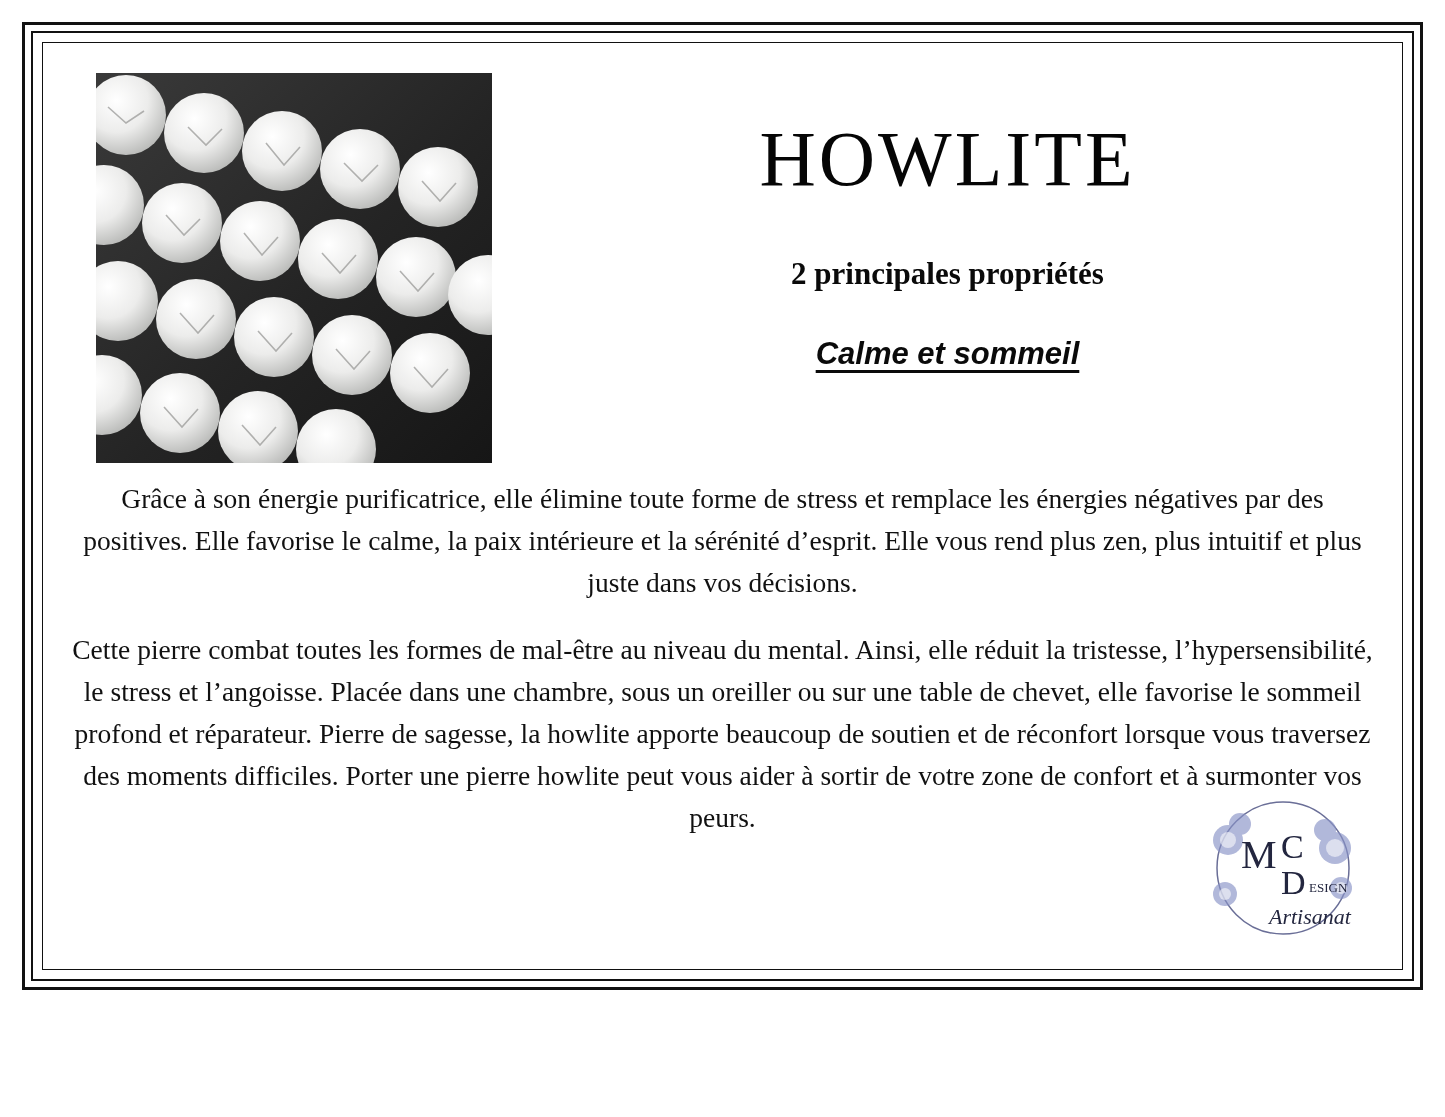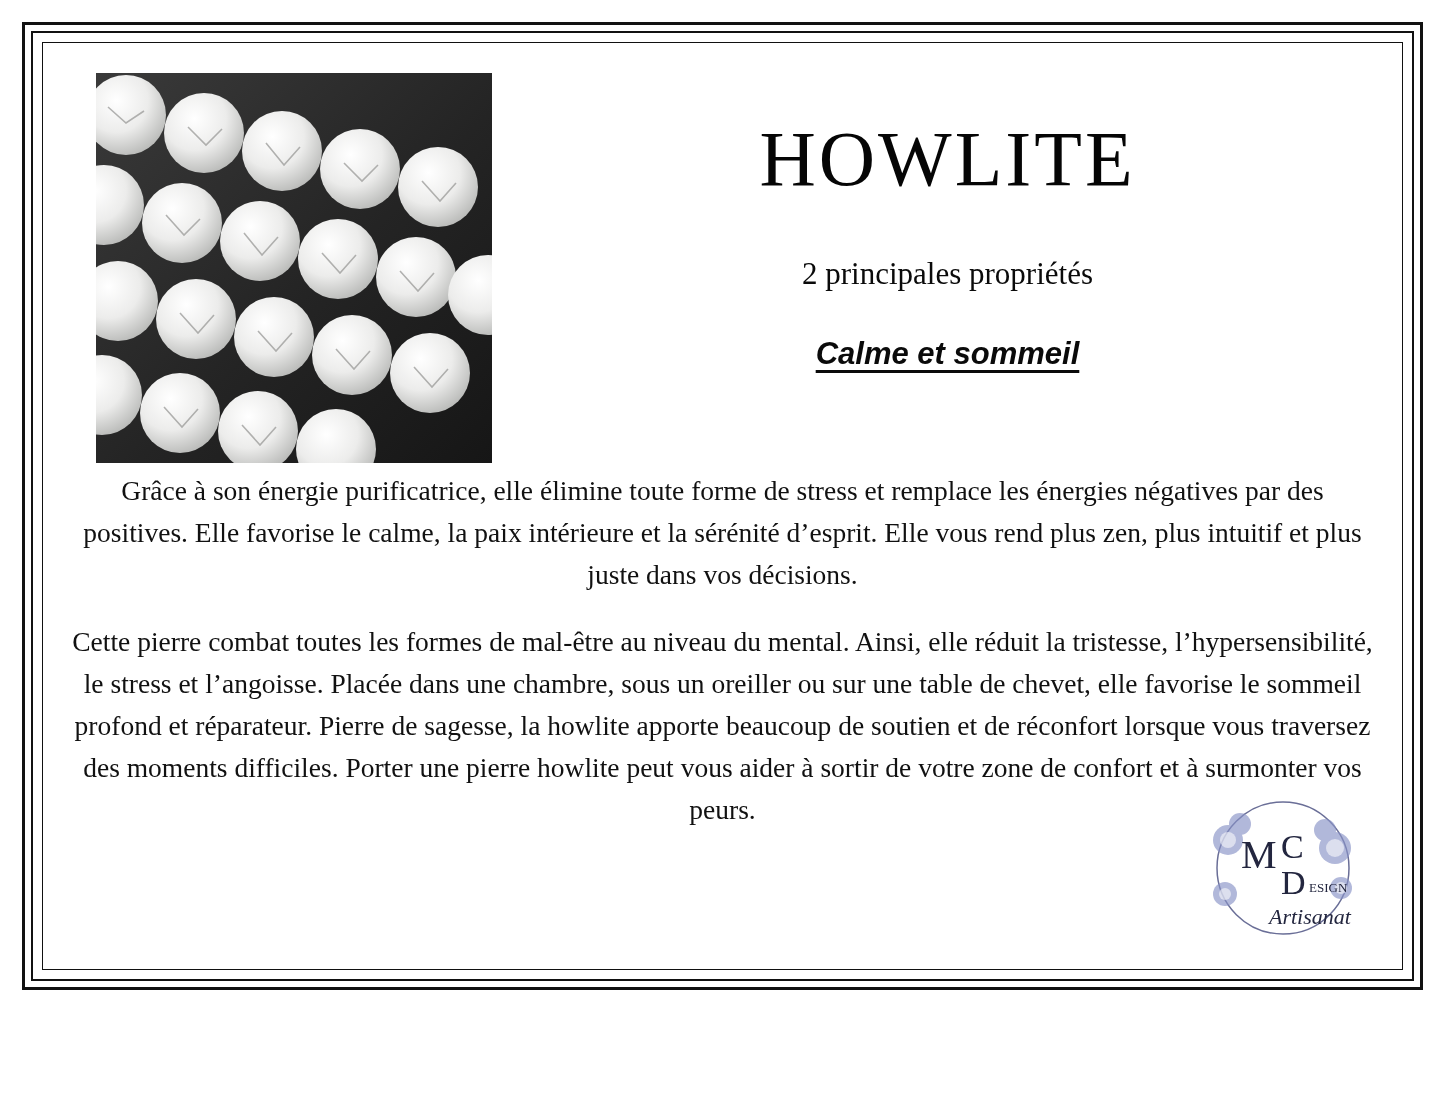--- a/index.html
+++ b/index.html
@@ -78,21 +78,21 @@
     font-family: "Liberation Serif", serif;
     font-size: 78px;
     letter-spacing: 3px;
     line-height: 1;
     font-weight: 400;
     color: #050505;
     margin: 0 0 58px 0;
   }
   .subtitle {
     font-family: "Liberation Serif", serif;
-    font-weight: normal;
+    font-weight: bold;
     font-size: 31px;
     margin: 0 0 44px 0;
     color: #0a0a0a;
   }
   .tagline {
     font-family: Liberation Sans, sans-serif;
     font-weight: bold;
     font-style: italic;
     font-size: 31px;
     text-decoration: underline;
@@ -102,21 +102,21 @@
   }
 
   
   .body-text {
     position: absolute;
     left: 20px;
     right: 20px;
     top: 420px;
   }
   .body-text p {
-    margin: 0 0 26px 0;
+    margin: 8px 0 26px 0;
     text-align: center;
     font-size: 27.5px;
     line-height: 1.52;
     color: #111111;
   }
 
   
   .logo {
     position: absolute;
     right: 14px;

